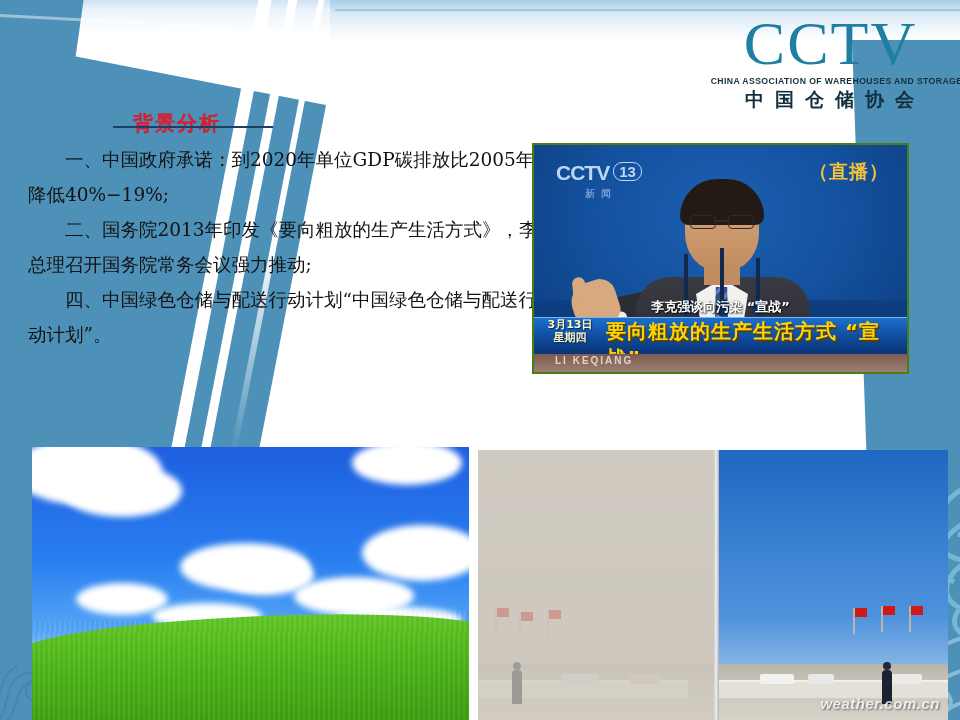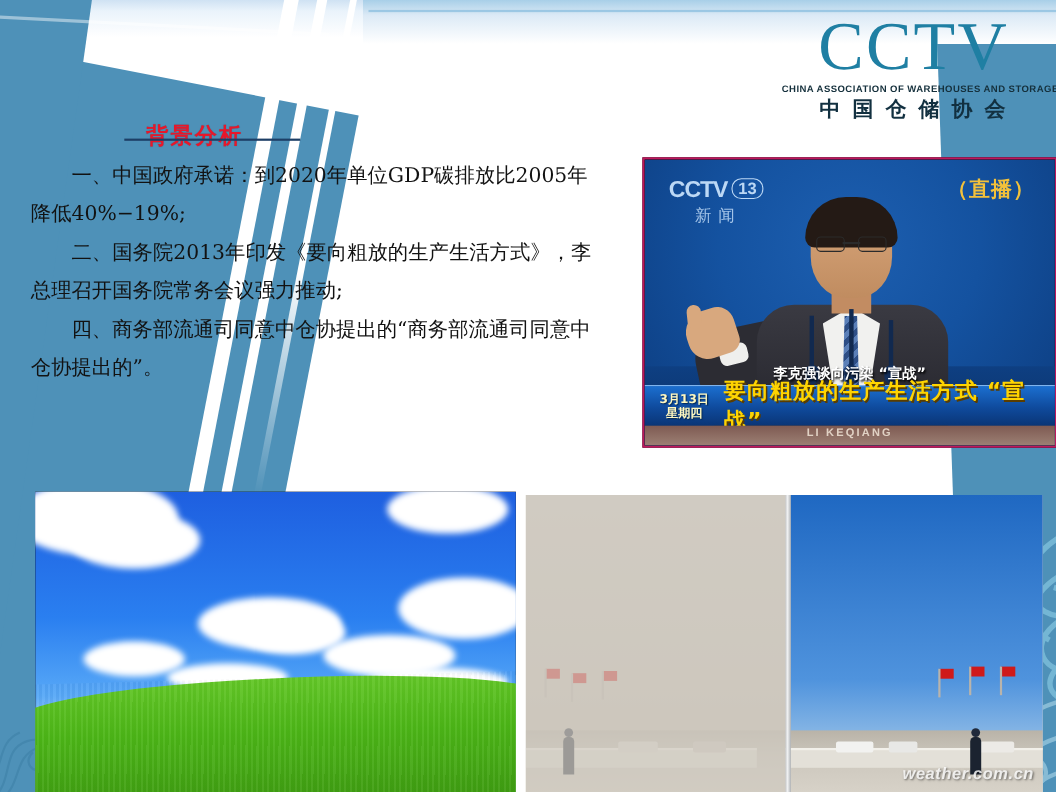--- a/index.html
+++ b/index.html
@@ -65,21 +65,21 @@
   
   .body-text{position:absolute;left:28px;top:142px;width:520px;
     font-family:"DejaVu Serif","Liberation Serif",serif;
     font-size:18.5px;line-height:35px;color:#121212;}
   .body-text p{margin:0;text-indent:2em;}
 
   
   .pic{position:absolute;overflow:hidden;background:#000;}
 
   
-  .pic-cctv{left:584px;top:143px;width:377px;height:264px;border:2px solid #be185d;box-sizing:border-box;}
+  .pic-cctv{left:532px;top:143px;width:377px;height:231px;border:2px solid #4d7c0f;box-sizing:border-box;}
   .cctv-bg{position:absolute;inset:0;background:
      radial-gradient(ellipse at 50% 30%, #1d5fb0 0%, #1452a0 45%, #0c3b7d 100%);}
   .cctv-podium{position:absolute;left:0;right:0;bottom:0;height:72px;
      background:linear-gradient(180deg,#0e3f82 0%,#0a2f63 100%);}
   .cctv-person{position:absolute;left:96px;top:40px;width:186px;height:208px;}
   .p-head{position:absolute;left:55px;top:0;width:74px;height:86px;border-radius:46% 46% 44% 44%;
      background:linear-gradient(180deg,#d9a77c 0%,#c08c60 100%);}
   .p-hair{position:absolute;left:50px;top:-6px;width:84px;height:46px;border-radius:42px 42px 10px 10px;
      background:#241a15;}
   .p-glasses{position:absolute;left:60px;top:30px;width:64px;height:12px;}
@@ -110,38 +110,38 @@
   .mic1{left:150px;height:62px;}
   .mic2{left:186px;height:68px;}
   .mic3{left:222px;height:58px;}
   .mic-head{position:absolute;width:13px;height:17px;border-radius:6px;background:#14305c;bottom:0;}
   .cctv-logo{position:absolute;left:22px;top:16px;color:#bcd8f5;}
   .cctv-logo .c1{font-family:"Liberation Sans",sans-serif;font-size:21px;font-weight:700;
      letter-spacing:-1px;}
   .cctv-logo .c13{display:inline-block;border:1.5px solid #bcd8f5;border-radius:9px;
      padding:0 5px;font-size:15px;font-weight:700;margin-left:4px;vertical-align:3px;
      font-family:"Liberation Sans",sans-serif;}
-  .cctv-logo .cnews{font-family:"DejaVu Sans",sans-serif;font-size:15px;letter-spacing:6px;
+  .cctv-logo .cnews{font-family:"DejaVu Sans",sans-serif;font-size:10px;letter-spacing:6px;
      text-align:center;margin-top:2px;padding-left:4px;opacity:.85;}
   .cctv-live{position:absolute;right:18px;top:14px;color:#f3c13a;font-size:19px;font-weight:700;
      font-family:"DejaVu Sans",sans-serif;letter-spacing:1px;}
   .cctv-sub{position:absolute;left:0;right:0;bottom:56px;text-align:center;color:#fff;
      font-family:"DejaVu Sans",sans-serif;font-size:13px;font-weight:700;
      text-shadow:1px 1px 2px #000;}
-  .cctv-band{position:absolute;left:0;right:0;bottom:18px;height:36px;display:flex;align-items:center;
+  .cctv-band{position:absolute;left:0;right:0;bottom:18px;height:36px;display:flex;align-items:flex-start;
      background:linear-gradient(180deg,#1b6fd0 0%,#0f4a9c 55%,#0a3576 100%);
      border-top:1.5px solid #7fb4ee;}
   .cctv-date{width:72px;text-align:center;color:#fff8c0;font-family:"DejaVu Sans",sans-serif;
      font-size:11px;font-weight:700;line-height:13px;text-shadow:1px 1px 1px #062a55;}
   .cctv-head{flex:1;color:#ffd400;font-family:"DejaVu Sans",sans-serif;font-size:20px;font-weight:700;
      letter-spacing:1px;text-shadow:1.5px 1.5px 0 #5a3d00;}
   .cctv-foot{position:absolute;left:0;right:0;bottom:0;height:18px;
      background:linear-gradient(180deg,#7e5a52 0%,#9c8074 100%);}
-  .cctv-foot span{display:block;text-align:center;font-family:"Liberation Sans",sans-serif;
-     font-size:10px;font-weight:700;color:#f0e4d6;letter-spacing:2px;line-height:14px;opacity:.85;}
+  .cctv-foot span{display:block;text-align:left;font-family:"Liberation Sans",sans-serif;
+     font-size:10px;font-weight:700;color:#f0e4d6;letter-spacing:2px;line-height:14px;opacity:.85;margin-left:21px;}
 
   
   .pic-grass{left:32px;top:447px;width:437px;height:273px;}
   .grass-sky{position:absolute;inset:0;background:linear-gradient(180deg,#1e5fe0 0%,#2a7ff0 42%,#57a8f7 68%,#9ccffb 80%,#cfe9fd 88%);}
   .cloud{position:absolute;background:#fff;border-radius:50%;filter:blur(3px);}
   .grass-ground{position:absolute;left:-4%;bottom:-6px;width:112%;height:110px;
      background:linear-gradient(180deg,#63c727 0%,#4cb617 45%,#3f9d12 100%);
      border-radius:60% 45% 0 0/34px 26px 0 0;transform:rotate(-1.6deg);}
   .grass-tex{position:absolute;inset:0;
      background:repeating-linear-gradient(92deg, rgba(255,255,255,.10) 0 2px, rgba(0,0,0,.05) 2px 5px);
@@ -227,21 +227,21 @@
     <div class="logo-sub">CHINA ASSOCIATION OF WAREHOUSES AND STORAGE</div>
     <div class="logo-cn">中国仓储协会</div>
   </div>
 
   <div class="title">背景分析</div>
   <div class="title-rule"></div>
 
   <div class="body-text">
     <p>一、中国政府承诺：到2020年单位GDP碳排放比2005年降低40%−19%;</p>
     <p>二、国务院2013年印发《要向粗放的生产生活方式》，李总理召开国务院常务会议强力推动;</p>
-    <p>四、商务部流通司同意中仓协提出的“商务部流通司同意中仓协提出的”。</p>
+    <p>四、中国绿色仓储与配送行动计划“中国绿色仓储与配送行动计划”。</p>
   </div>
 
   <div class="pic pic-cctv">
     <div class="cctv-bg"></div>
     <div class="cctv-podium"></div>
 
     <div class="cctv-person">
       <div class="p-arm"></div>
       <div class="p-body"></div>
       <div class="p-shirt"></div>

